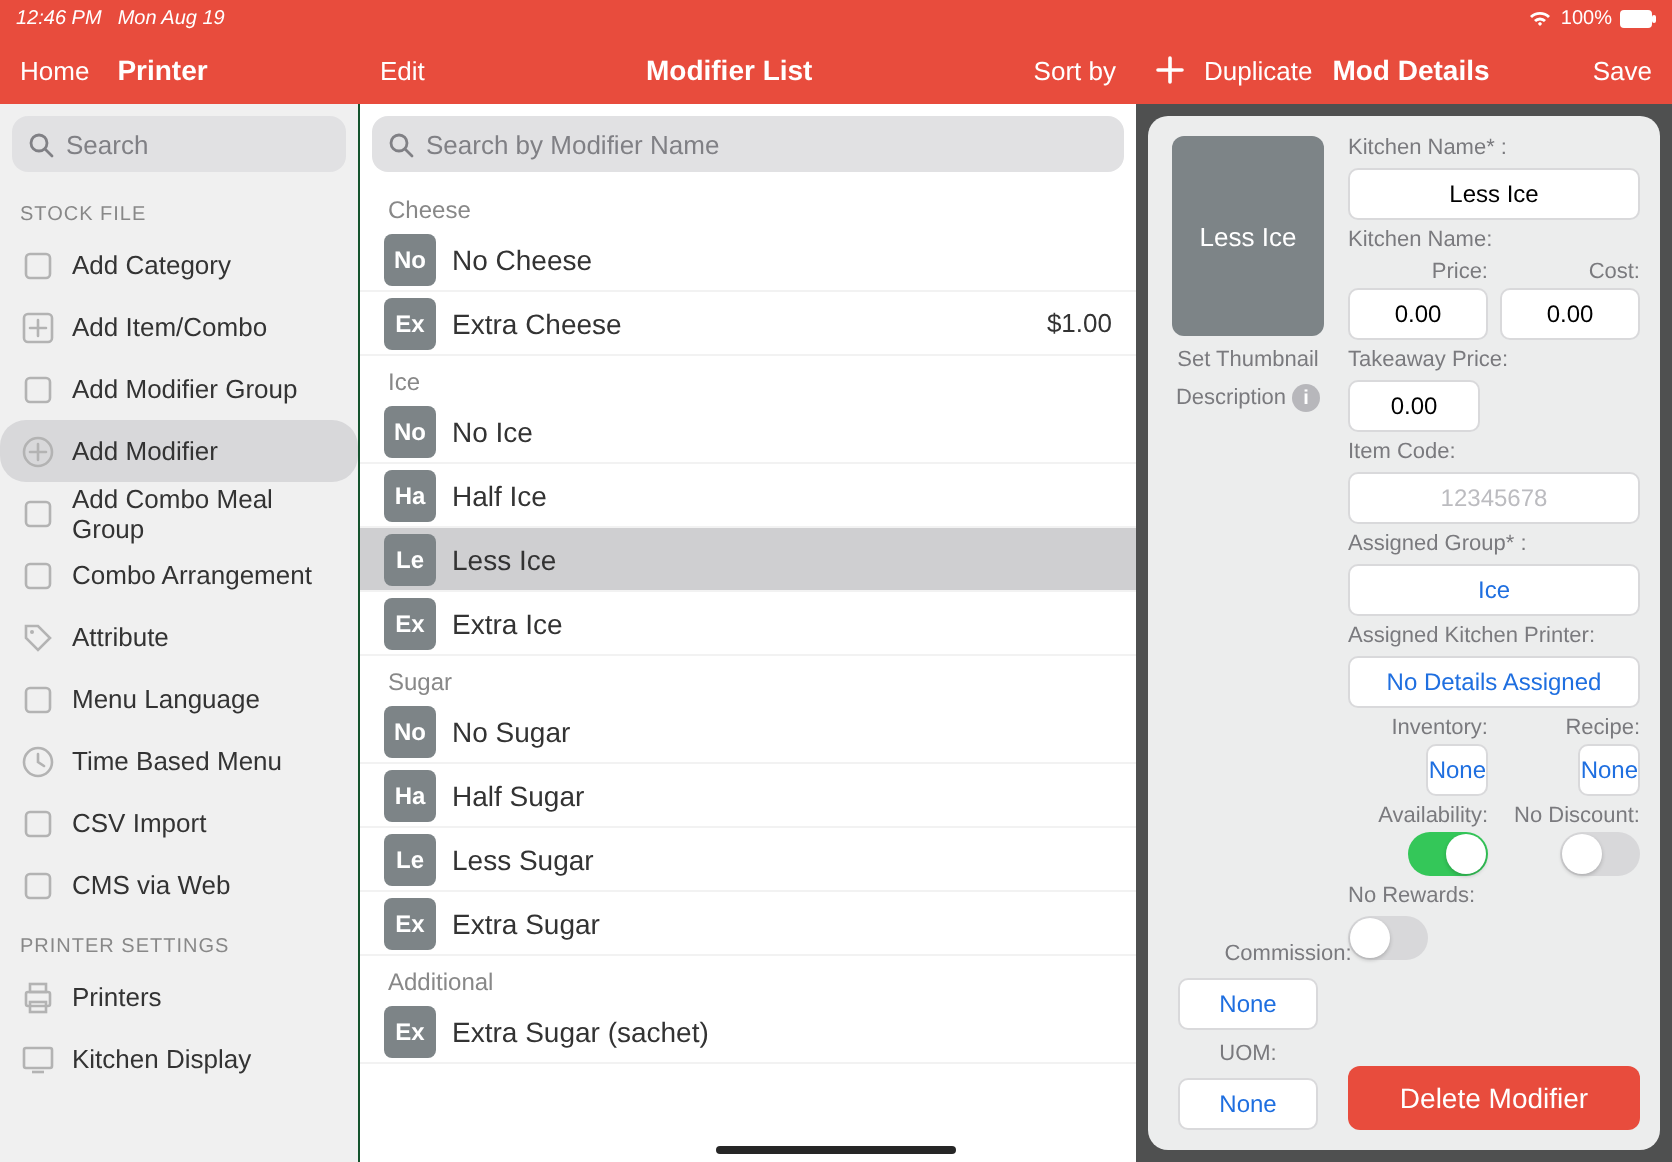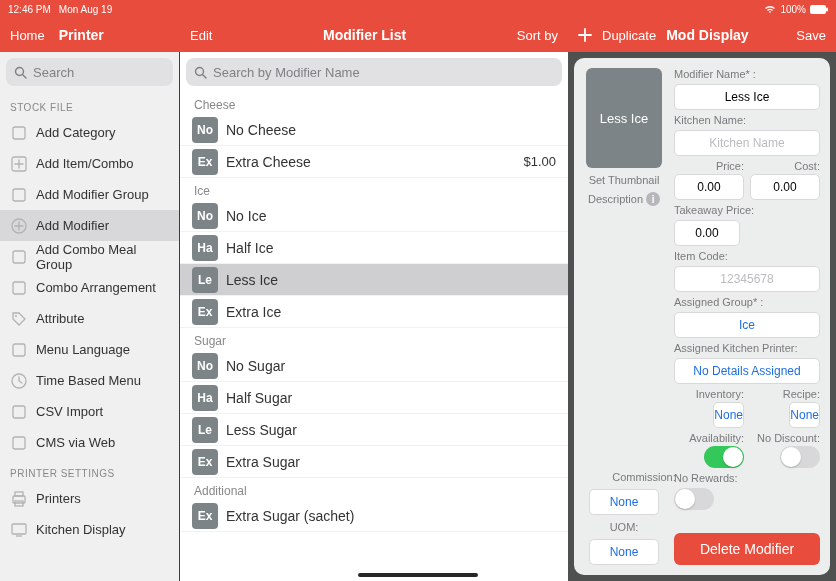--- a/index.html
+++ b/index.html
@@ -1,21 +1,21 @@
 <!DOCTYPE html>
 <html><head>
 <meta charset="utf-8">
 <style>
   * { box-sizing: border-box; margin: 0; padding: 0; font-family: -apple-system, "Helvetica Neue", Arial, sans-serif; }
   body { width: 836px; height: 581px; background: #fff; overflow: hidden; font-size: 13px; color: #333; }
   .app { display: flex; flex-direction: column; width: 100%; height: 100%; }
 
   
   .status-bar { height: 18px; background: #e84c3d; color: #fff; display: flex; align-items: center; justify-content: space-between; padding: 0 8px; font-size: 10px; }
-  .status-left { display: flex; gap: 8px; }
+  .status-left { display: flex; gap: 8px; font-style: italic; }
   .status-right { display: flex; gap: 4px; align-items: center; }
 
   
   .headers { display: flex; height: 34px; }
   .hbar { background: #e84c3d; color: #fff; display: flex; align-items: center; padding: 0 10px; }
   .hbar-left { width: 180px; gap: 14px; }
   .hbar-mid { width: 388px; justify-content: space-between; }
   .hbar-right { width: 268px; justify-content: space-between; }
   .hbar .title { font-weight: 600; font-size: 14px; }
   .hbar .btn { font-size: 13px; cursor: pointer; }
@@ -29,21 +29,21 @@
 
   
   .search-wrap { padding: 6px; }
   .search { background: #e1e1e3; border-radius: 8px; height: 28px; display: flex; align-items: center; padding: 0 8px; gap: 6px; color: #7a7a7e; }
   .search input { border: none; background: transparent; flex: 1; font-size: 13px; color: #333; outline: none; }
   .search input::placeholder { color: #808085; }
 
   .section-hdr { font-size: 10px; letter-spacing: .5px; color: #888; padding: 10px 10px 4px 10px; text-transform: uppercase; }
 
   .side-item { display: flex; align-items: center; gap: 8px; height: 31px; padding: 0 10px; font-size: 13px; color: #333; cursor: pointer; }
-  .side-item.selected { background: #d8d8da; }
+  .side-item.selected { background: #d8d8da; border-radius: 13px; }
   .side-icon { width: 18px; height: 18px; display:flex; align-items:center; justify-content:center; color:#b3b3b3; }
 
   
   .subheader { font-size: 12px; color: #888; padding: 6px 14px 2px; }
   .mod-row { display: flex; align-items: center; height: 32px; padding: 0 12px; gap: 8px; cursor: pointer; border-bottom: 1px solid #f2f2f2; }
   .mod-row.selected { background: #cfcfd1; }
   .badge { width: 26px; height: 26px; border-radius: 4px; background: #7d8487; color: #fff; font-size: 12px; font-weight: 600; display:flex; align-items:center; justify-content:center; }
   .mod-label { flex: 1; font-size: 14px; }
   .mod-price { font-size: 13px; color: #333; }
 
@@ -107,21 +107,21 @@
       <span class="btn">Sort by</span>
     </div>
     <div class="hbar hbar-right">
       <div class="left-group">
         <span>
           <svg width="14" height="14" viewBox="0 0 14 14">
               <path d="M7 1V13M1 7H13" stroke="#fff" stroke-width="1.8" stroke-linecap="round"></path>
             </svg>
         </span>
         <span class="btn">Duplicate</span>
-        <span class="title">Mod Display</span>
+        <span class="title">Mod Details</span>
       </div>
       <span class="btn">Save</span>
     </div>
   </div>
 
   <div class="cols">
 
     <div class="col-sidebar">
       <div class="search-wrap">
         <div class="search">
@@ -332,24 +332,23 @@
           <div class="pill-btn" style="width:70px">
               <span>None</span>
             </div>
           <span class="dlabel">UOM:</span>
           <div class="pill-btn" style="width:70px">
               <span>None</span>
             </div>
         </div>
 
         <div class="detail-right">
-          <span class="dlabel">Modifier Name* :</span>
+          <span class="dlabel">Kitchen Name* :</span>
           <input class="dinput" value="Less Ice" style="">
           <span class="dlabel">Kitchen Name:</span>
-          <input class="dinput" placeholder="Kitchen Name" style="">
           <div class="row2">
             <div>
                 <span class="dlabel">Price:</span>
               <input class="dinput" value="0.00" style="">
               </div>
             <div>
                 <span class="dlabel">Cost:</span>
               <input class="dinput" value="0.00" style="">
               </div>
           </div>

